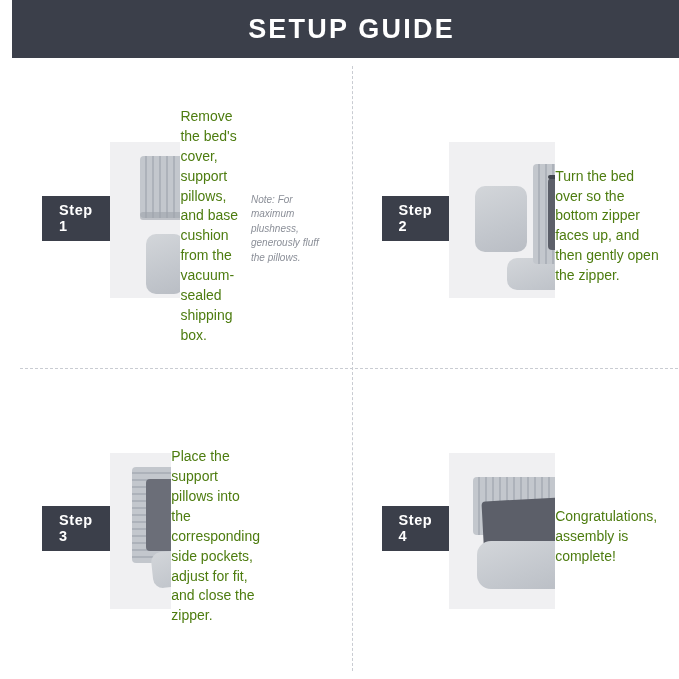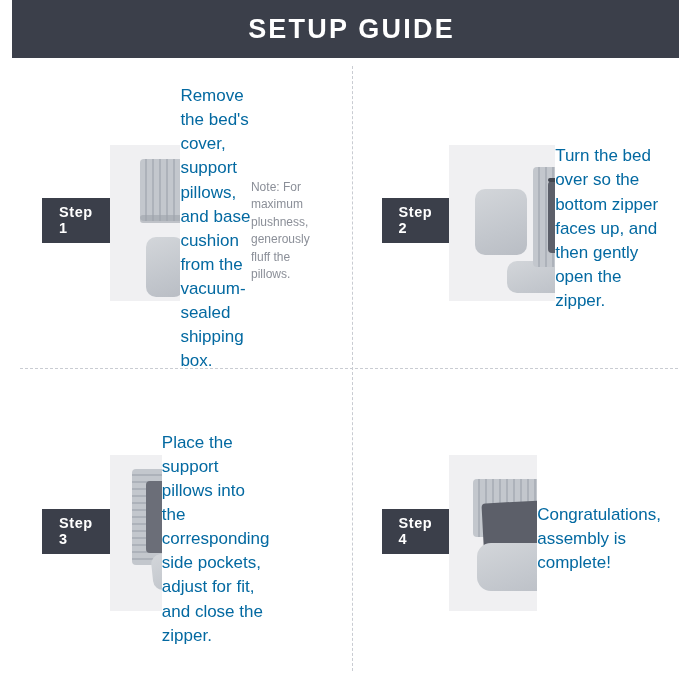--- a/index.html
+++ b/index.html
@@ -70,31 +70,32 @@
   .illo {
     width: 100%;
     height: 156px;
     background: #f0f0f2;
     position: relative;
     overflow: hidden;
     margin-bottom: 12px;
   }
   .caption {
     width: 100%;
-    font-size: 17px;
+    font-size: 14px;
     line-height: 1.42;
-    color: #0369a1;
+    color: #4d7c0f;
     text-align: left;
   }
   .note {
     width: 100%;
     margin-top: 5px;
-    font-size: 12px;
+    font-size: 10px;
     line-height: 1.45;
     color: #8b8f98;
+    font-style: italic;
     text-align: left;
   }
   .caption + .caption { margin-top: 10px; }
 
   
   .sh { position: absolute; }
   .pillow {
     background: linear-gradient(160deg,#d3d6da 0%,#c3c7cd 60%,#b9bdc4 100%);
     border-radius: 10px;
   }

